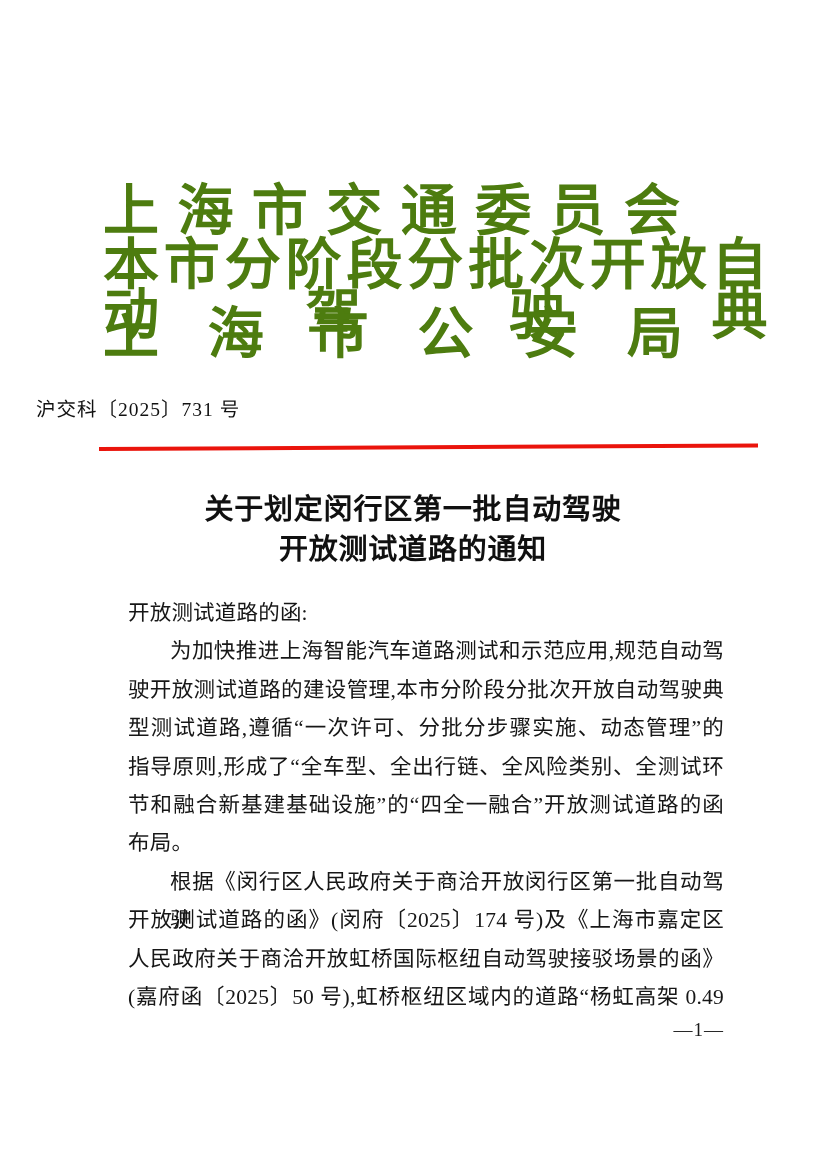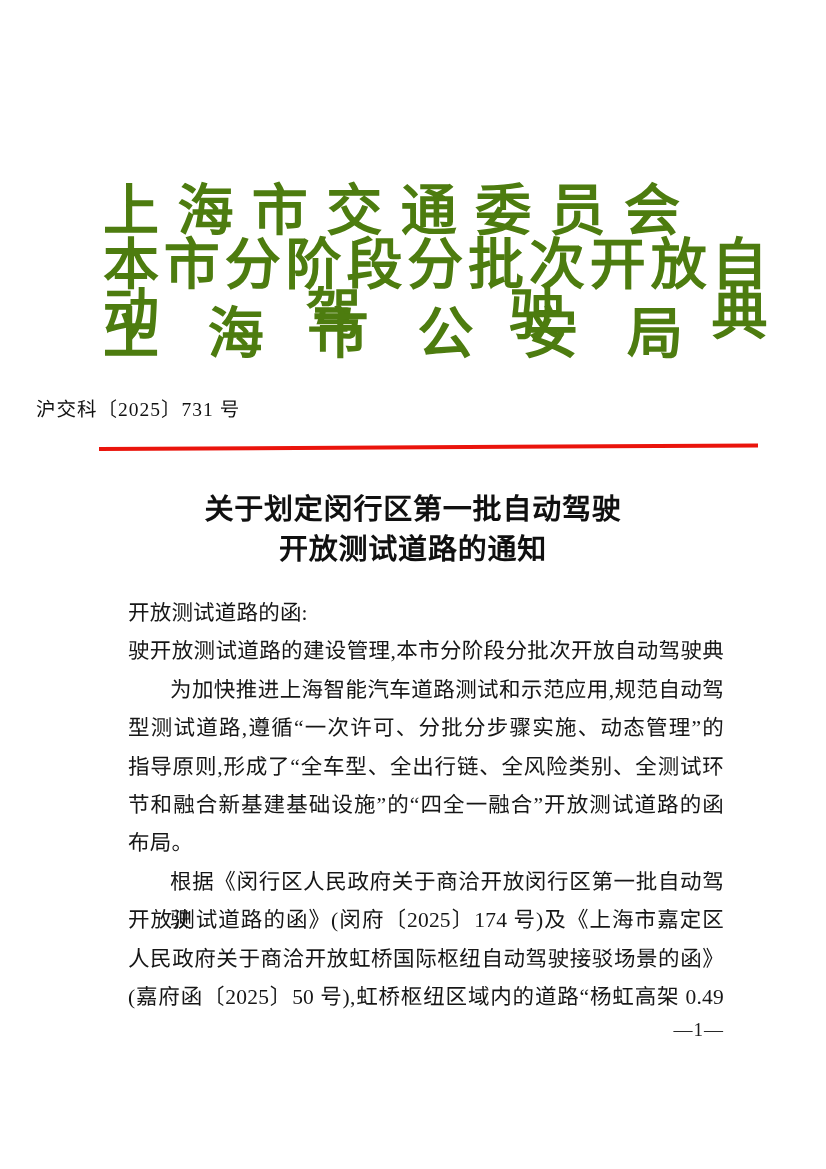--- a/index.html
+++ b/index.html
@@ -111,22 +111,22 @@
 
   <div class="red-rule"></div>
 
   <div class="doc-title">
     <div>关于划定闵行区第一批自动驾驶</div>
     <div>开放测试道路的通知</div>
   </div>
 
   <div class="doc-body">
     <div class="bline">开放测试道路的函:</div>
+    <div class="bline indent fill">为加快推进上海智能汽车道路测试和示范应用,规范自动驾</div>
     <div class="bline fill">驶开放测试道路的建设管理,本市分阶段分批次开放自动驾驶典</div>
-    <div class="bline indent fill">为加快推进上海智能汽车道路测试和示范应用,规范自动驾</div>
     <div class="bline fill">型测试道路,遵循“一次许可、分批分步骤实施、动态管理”的</div>
     <div class="bline fill">指导原则,形成了“全车型、全出行链、全风险类别、全测试环</div>
     <div class="bline fill">节和融合新基建基础设施”的“四全一融合”开放测试道路的函</div>
     <div class="bline">布局。</div>
     <div class="bline indent fill">根据《闵行区人民政府关于商洽开放闵行区第一批自动驾驶</div>
     <div class="bline fill">开放测试道路的函》(闵府〔2025〕174 号)及《上海市嘉定区</div>
     <div class="bline fill">人民政府关于商洽开放虹桥国际枢纽自动驾驶接驳场景的函》</div>
     <div class="bline fill">(嘉府函〔2025〕50 号),虹桥枢纽区域内的道路“杨虹高架 0.49</div>
   </div>
 

